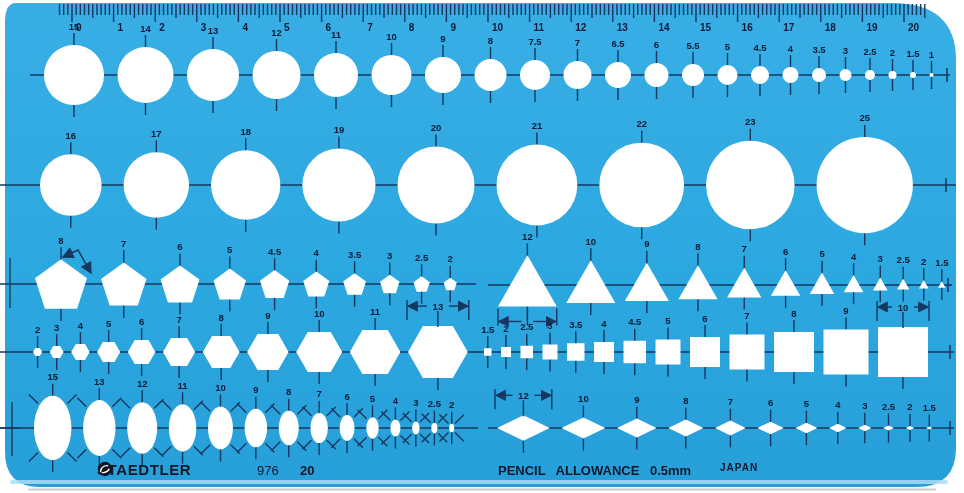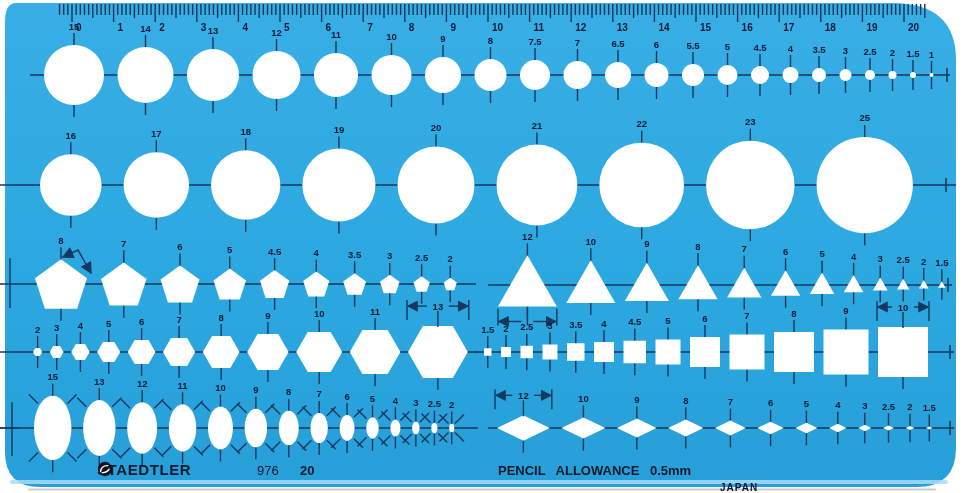--- a/index.html
+++ b/index.html
@@ -6,21 +6,21 @@
   .stage{position:relative;width:964px;height:493px;background:#fff;overflow:hidden;
          font-family:"Liberation Sans",sans-serif;}
   .stage svg{position:absolute;left:0;top:0;}
   .footer{position:absolute;left:0;top:0;width:964px;height:493px;pointer-events:none;}
   .footer > *{position:absolute;color:#12182b;}
   .brand{left:97px;top:461px;display:flex;align-items:center;gap:6px;}
   .brand span{font-size:15px;font-weight:bold;letter-spacing:.6px;}
   .model{left:257px;top:463px;font-size:13px;font-weight:normal;}
   .sizecode{left:300px;top:463px;font-size:13px;font-weight:bold;}
   .allow{left:487px;top:463px;font-size:13px;font-weight:bold;word-spacing:7px;padding-left:11px;}
-  .origin{left:720px;top:482px;font-size:10px;font-weight:bold;letter-spacing:1px;}
+  .origin{left:720px;top:462px;font-size:10px;font-weight:bold;letter-spacing:1px;}
 </style>
 </head>
 <body>
 
 <div class="stage">
   <svg id="tpl-svg" width="964" height="493" viewBox="0 0 964 493">
       <defs>
         <linearGradient id="bodyGrad" x1="0" y1="0" x2="0" y2="1">
           <stop offset="0%" stop-color="#38AEE5"></stop>
           <stop offset="55%" stop-color="#2CA8E0"></stop>

